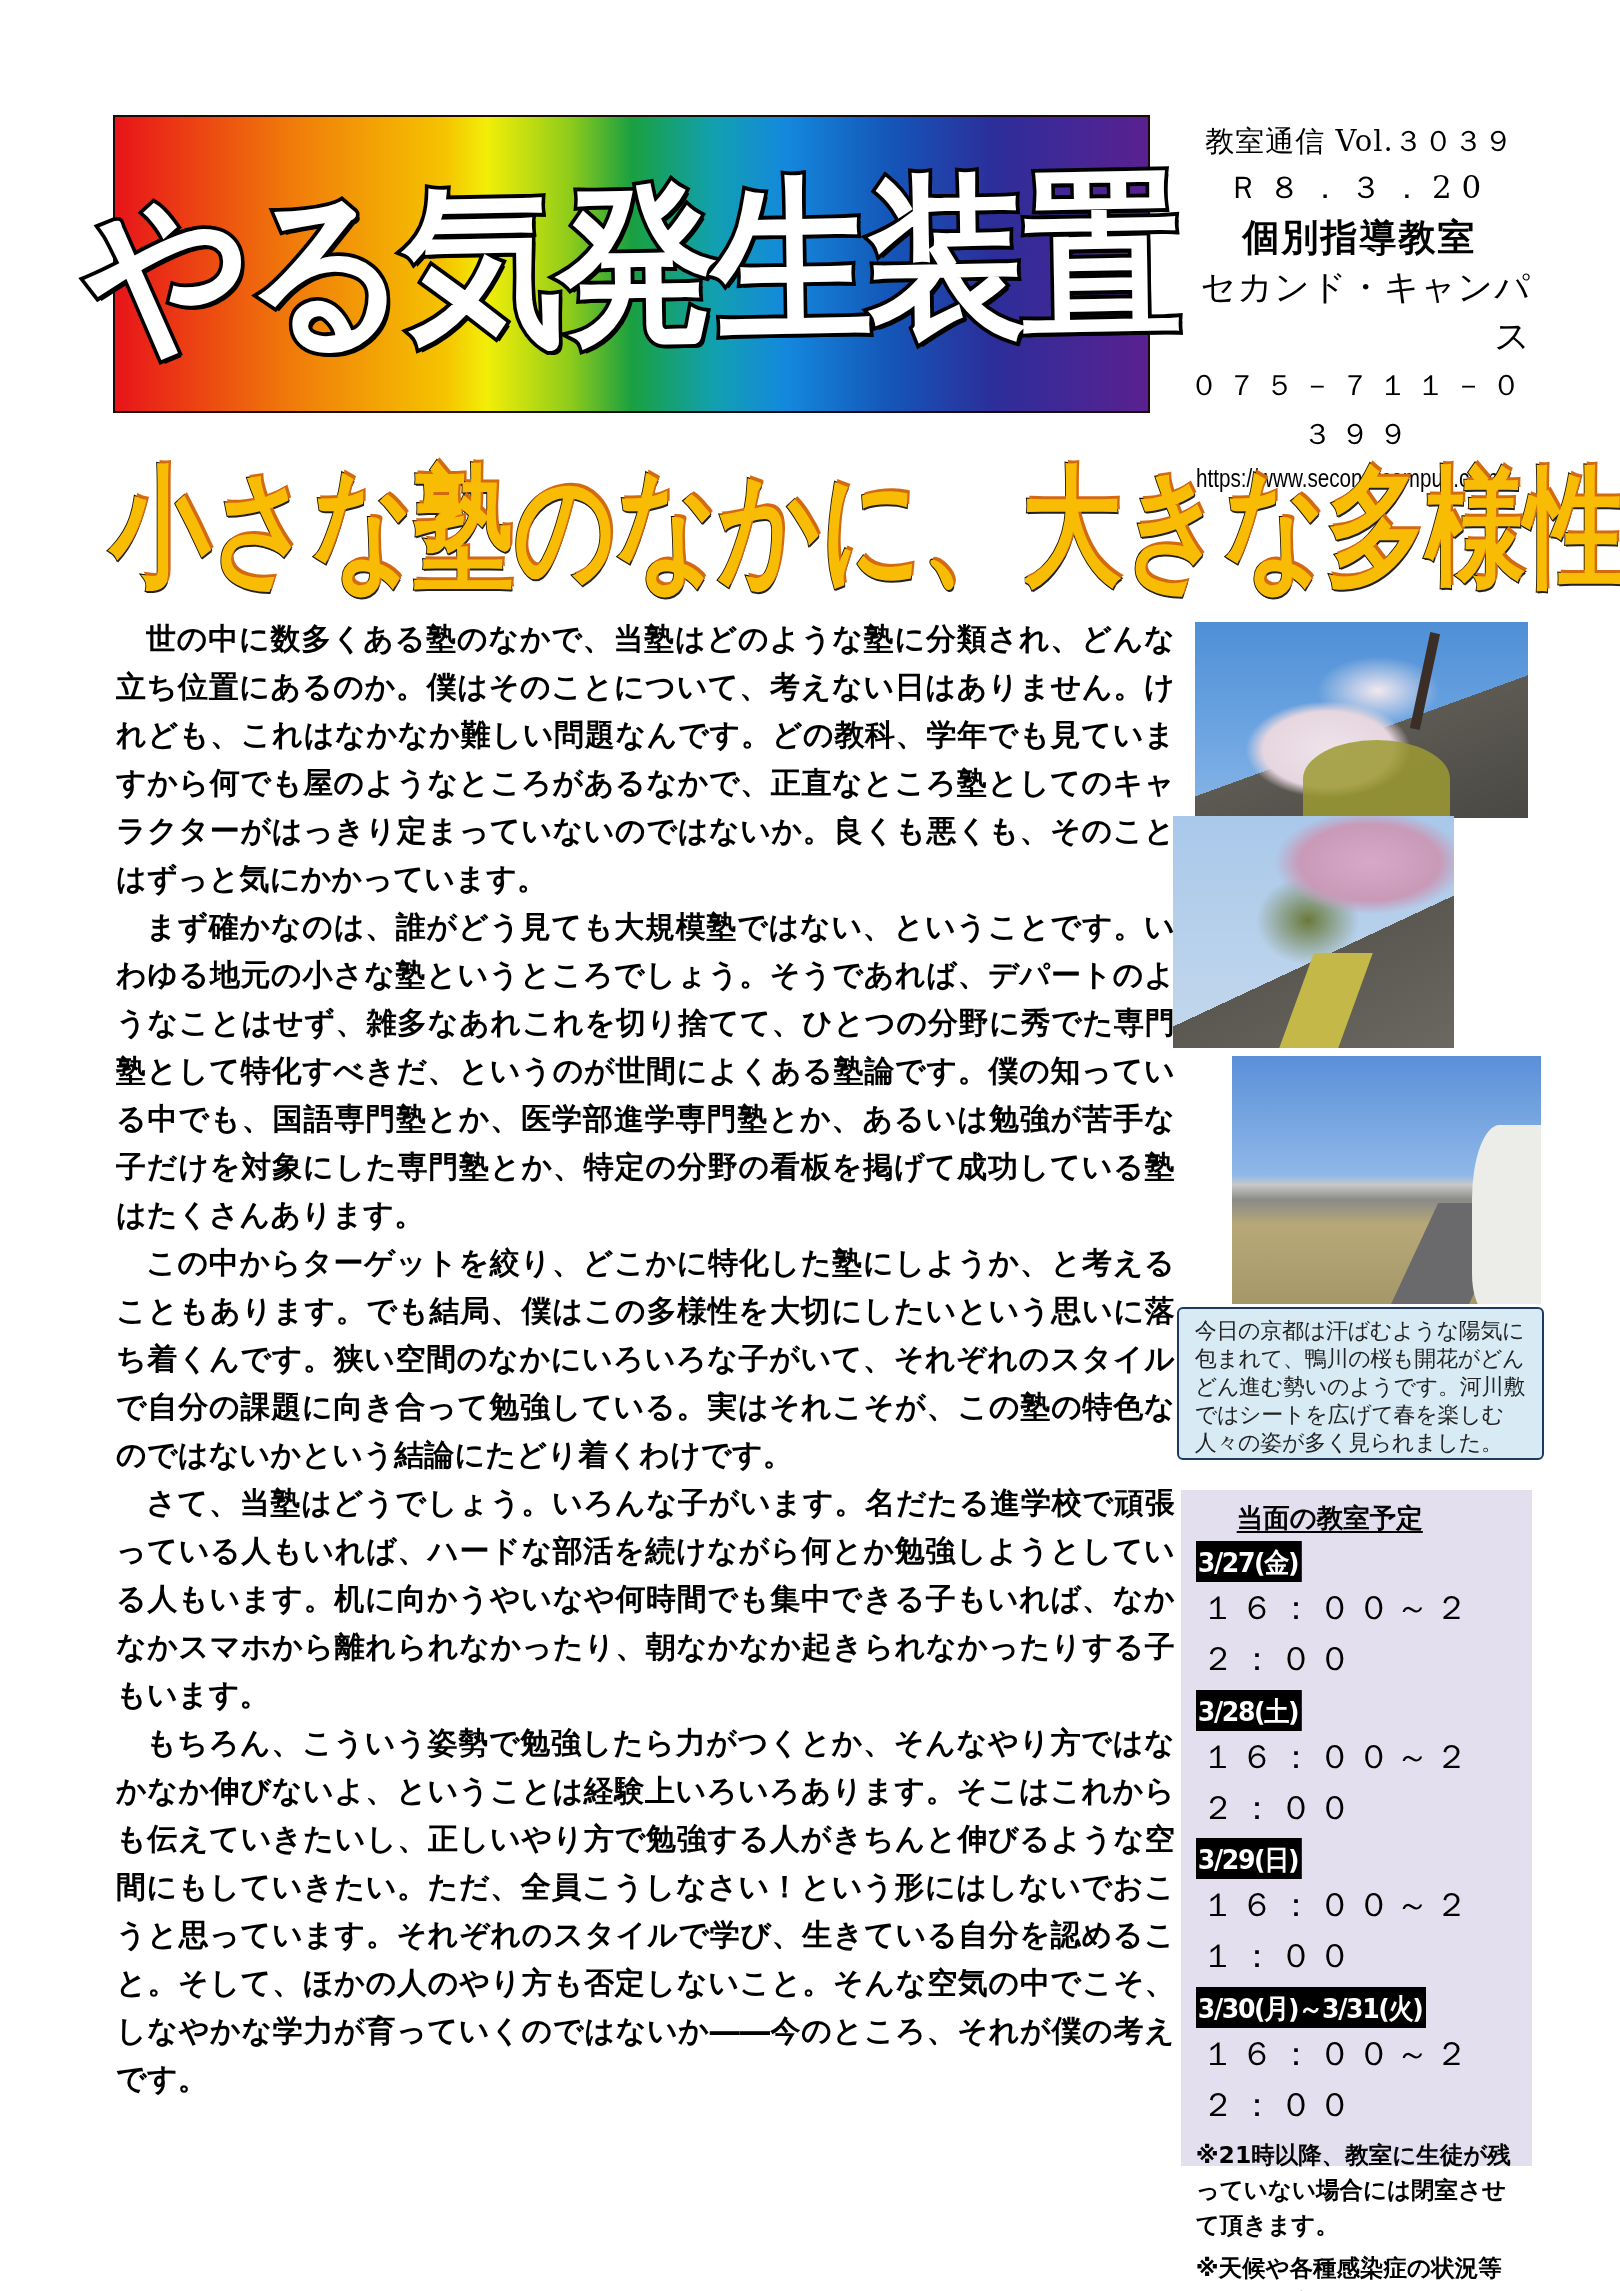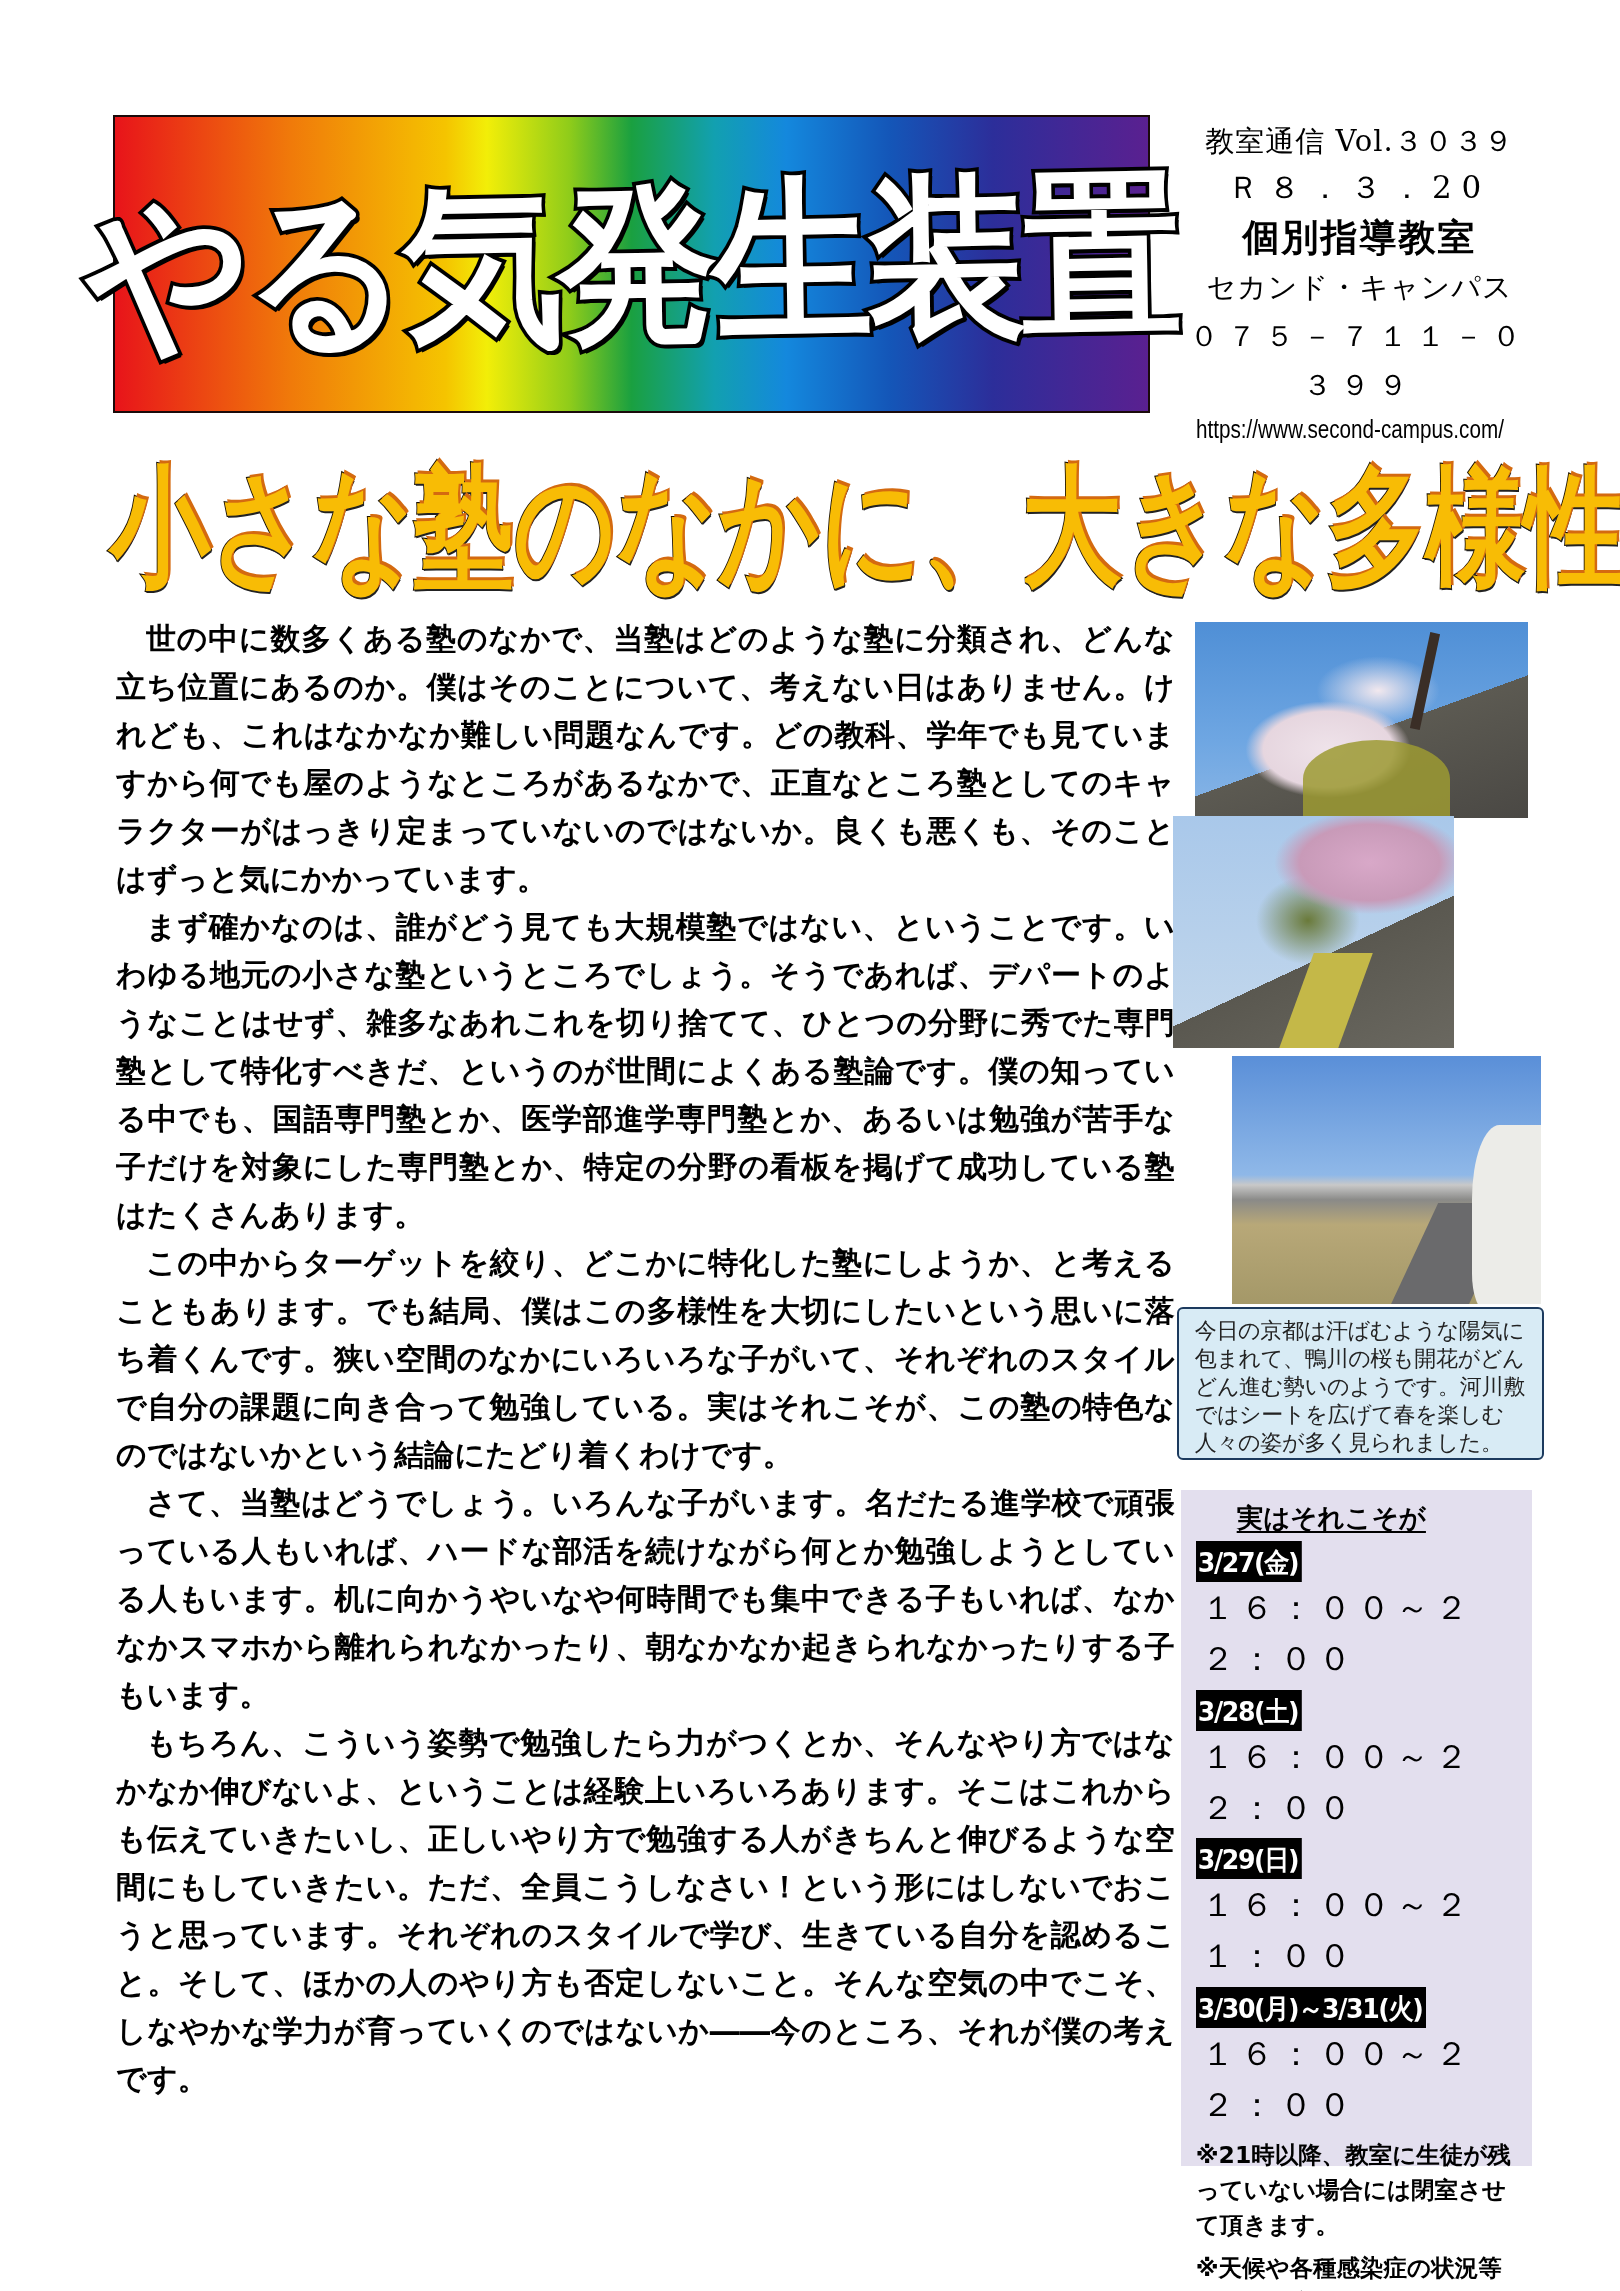--- a/index.html
+++ b/index.html
@@ -20,21 +20,21 @@
     transform: scaleX(0.92) rotate(-1deg); white-space: nowrap; line-height: 1;
     text-shadow: 3.9px 3.9px 0 #000;
   }
   .info {
     position: absolute; left: 1188px; top: 120px; width: 343px;
     font-family: "DejaVu Serif", "Liberation Serif", serif; text-align: center;
   }
   .info .vol { font-size: 29px; line-height: 43px; letter-spacing: 1px; }
   .info .date { font-size: 31px; line-height: 49px; letter-spacing: 9.8px; }
   .info .school { font-size: 37px; line-height: 51px; font-weight: bold; letter-spacing: 2px; }
-  .info .campus { font-size: 29px; line-height: 49px; letter-spacing: 1px; }
+  .info .campus { font-size: 35px; line-height: 49px; letter-spacing: 1px; text-align: right; }
   .info .tel { font-size: 29px; line-height: 49px; letter-spacing: 8.8px; }
   .info .url {
     font-family: "Liberation Sans", "DejaVu Sans", sans-serif; font-size: 26.5px; line-height: 39px;
     transform: scaleX(0.78); transform-origin: left center; white-space: nowrap; text-align: left; margin-left: 7.8px;
   }
   .headline {
     position: absolute; left: 110px; top: 453px; width: 1411px; height: 147px;
     display: flex; align-items: center; justify-content: flex-start;
   }
   .headline span {
@@ -141,21 +141,21 @@
 <div class="photo photo3">
   <div class="path"></div>
   <div class="blossom"></div>
 </div>
 
 <div class="caption">
   <span>今日の京都は汗ばむような陽気に包まれて、鴨川の桜も開花がどんどん進む勢いのようです。河川敷ではシートを広げて春を楽しむ人々の姿が多く見られました。</span>
 </div>
 
 <div class="schedule">
-  <div class="sched-title">実はそれこそが</div>
+  <div class="sched-title">当面の教室予定</div>
 
   <div class="sched-date">3/27(金)</div>
   <div class="sched-time">１６：００～２２：００</div>
 
   <div class="sched-date">3/28(土)</div>
   <div class="sched-time">１６：００～２２：００</div>
 
   <div class="sched-date">3/29(日)</div>
   <div class="sched-time">１６：００～２１：００</div>
 

